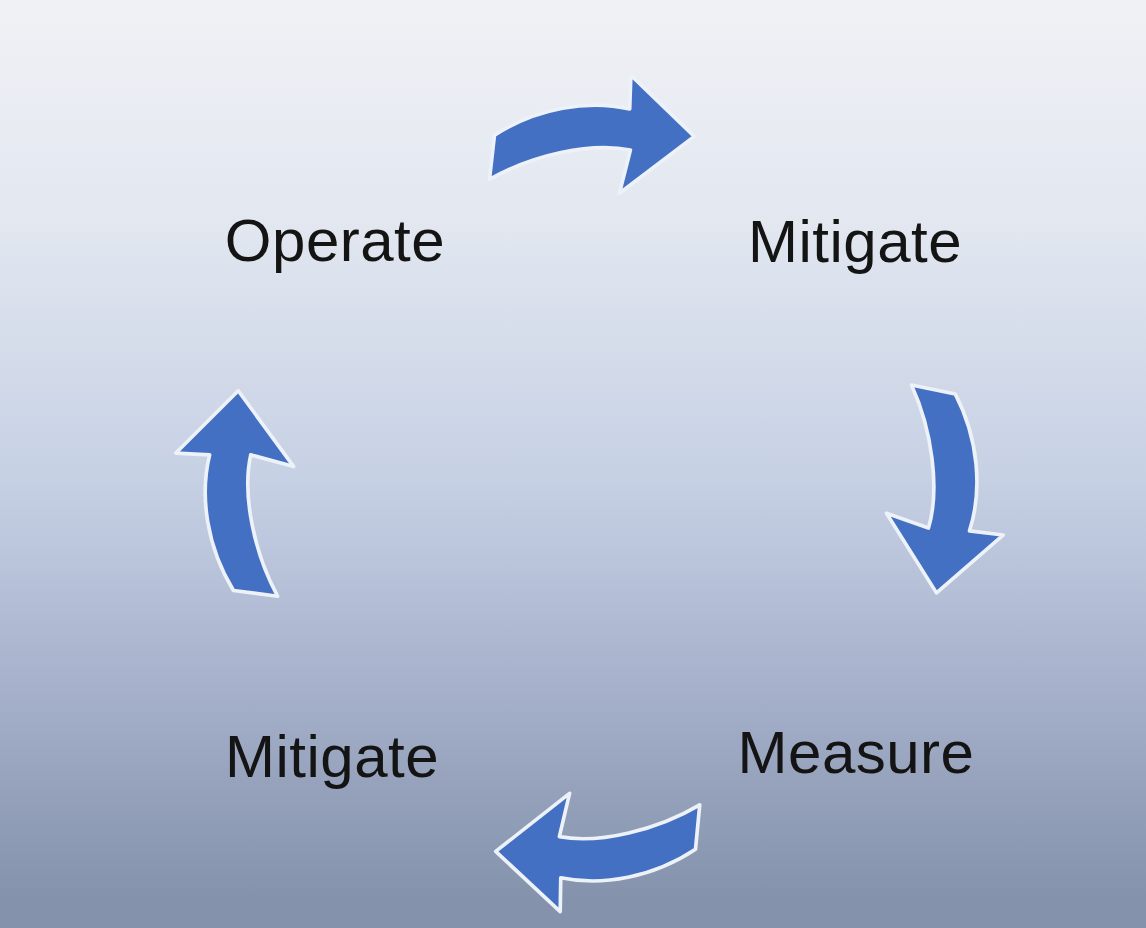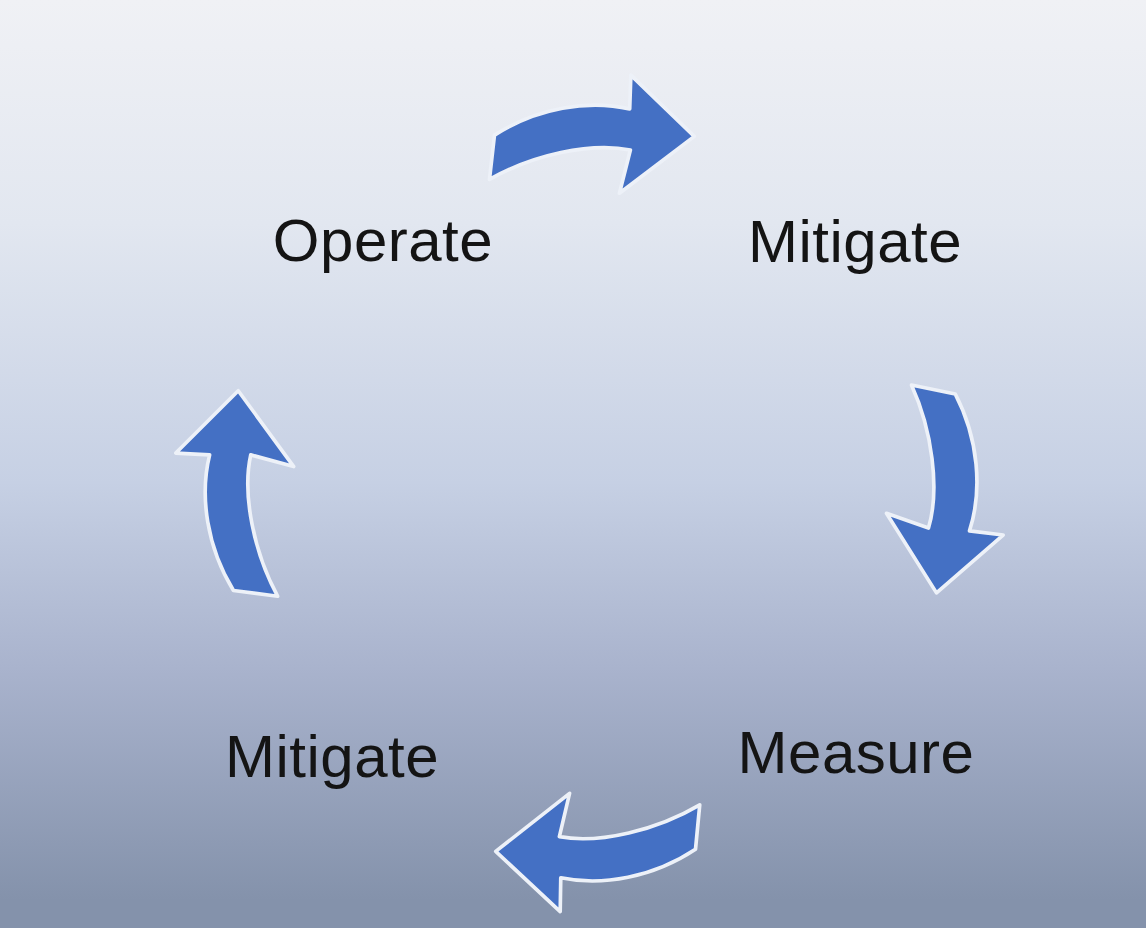--- a/index.html
+++ b/index.html
@@ -27,21 +27,21 @@
   }
   .node-label {
     position: absolute;
     transform: translate(-50%, -50%);
     font-size: 60px;
     line-height: 1;
     color: var(--text);
     white-space: nowrap;
     letter-spacing: 0.5px;
   }
-  .label-operate  { left: 335px; top: 241px; margin-left: 48px; }
+  .label-operate  { left: 335px; top: 241px; }
   .label-identify { left: 855px; top: 242px; }
   .label-mitigate { left: 332px; top: 757px; }
   .label-measure  { left: 856px; top: 753px; }
 
   .arrow {
     position: absolute;
     width: 220px;
     height: 132px;
   }
   .arrow svg {

